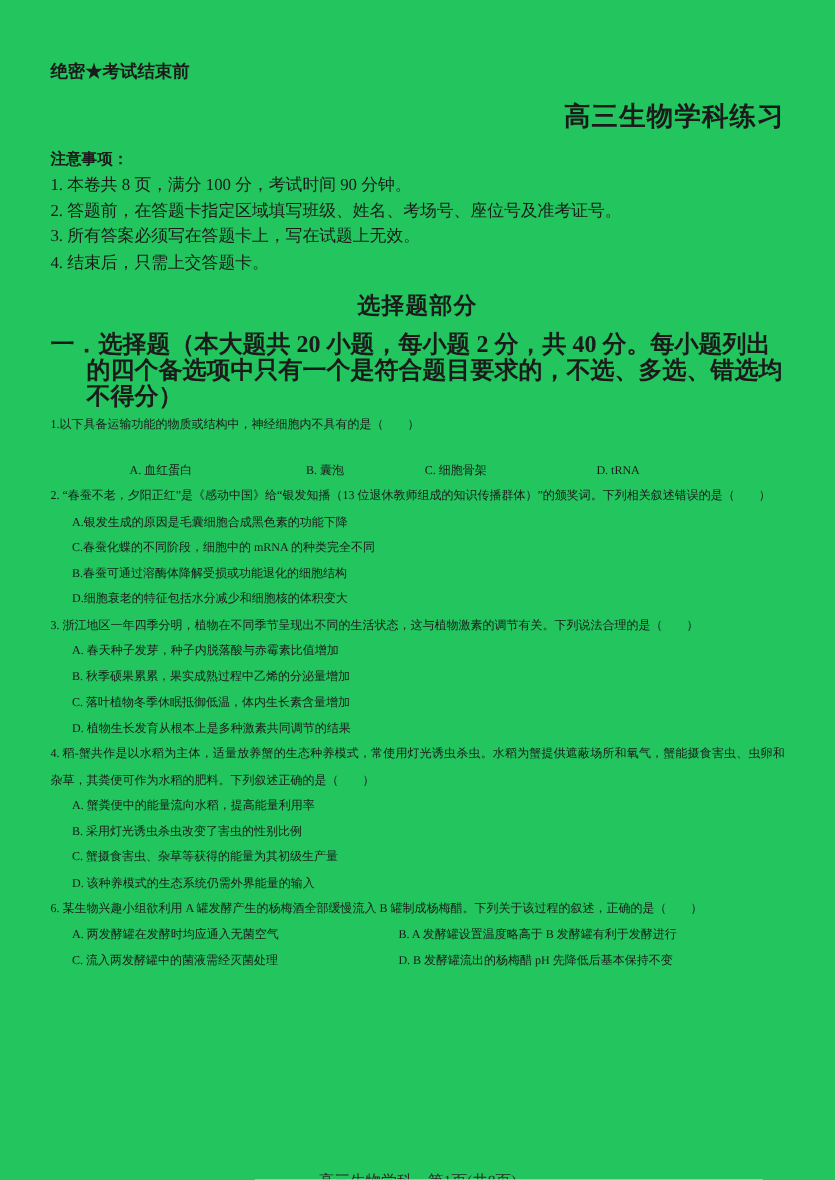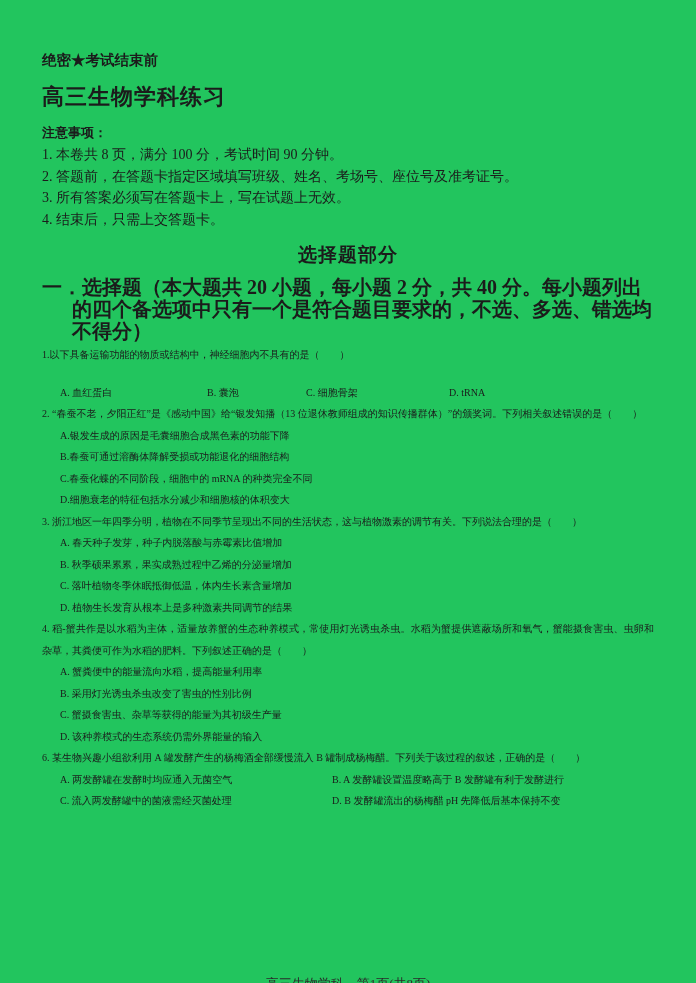--- a/index.html
+++ b/index.html
@@ -13,21 +13,21 @@
     position: relative;
     width: 696px; height: 983px;
     overflow: hidden;
     background: #22c55e;
   }
   .content { padding: 50px 42px 0 42px; }
 
   .secrecy { font-size: 14.5px; font-weight: bold; line-height: 20px; }
 
   .title {
-    text-align: left;
+    text-align: right;
     font-size: 22px; font-weight: bold;
     margin: 12px 0 10px 0;
     letter-spacing: 1px;
   }
 
   .notice-heading { font-size: 13px; font-weight: bold; line-height: 22px; }
   .notice-item { font-size: 14px; line-height: 21.5px; }
 
   .section-heading {
     text-align: center;
@@ -42,21 +42,21 @@
     padding-left: 30px; text-indent: -30px;
     margin: 2px 0 2px 0;
   }
 
   .question { font-size: 10px; line-height: 21.5px; }
   .stem { margin: 0; text-align: justify; }
   .opts { padding-left: 18px; }
   .opt-block { display: block; }
 
   
-  .opts-row .opt-a { display: inline-block; width: 147px; }
+  .opts-row .opt-a { display: inline-block; width: 147px; margin-left: 48px; }
   .opts-row .opt-b { display: inline-block; width: 99px; }
   .opts-row .opt-c { display: inline-block; width: 143px; margin-top: 16px; }
   .opts-row .opt-d { display: inline-block; }
 
   
   .opts-grid .row { display: flex; }
   .opts-grid .col1 { width: 272px; flex: 0 0 272px; }
   .opts-grid .col2 { flex: 1; }
 
   .footer {
@@ -94,22 +94,22 @@
       <p class="stem">1.以下具备运输功能的物质或结构中，神经细胞内不具有的是（　　）</p>
       <div class="opts opts-row">
         <span class="opt-a">A. 血红蛋白</span><span class="opt-b">B. 囊泡</span><span class="opt-c">C. 细胞骨架</span><span class="opt-d">D. tRNA</span>
       </div>
     </div>
 
     <div class="question">
       <p class="stem">2. “春蚕不老，夕阳正红”是《感动中国》给“银发知播（13 位退休教师组成的知识传播群体）”的颁奖词。下列相关叙述错误的是（　　）</p>
       <div class="opts">
         <span class="opt-block">A.银发生成的原因是毛囊细胞合成黑色素的功能下降</span>
+        <span class="opt-block">C.春蚕化蝶的不同阶段，细胞中的 mRNA 的种类完全不同</span>
         <span class="opt-block">B.春蚕可通过溶酶体降解受损或功能退化的细胞结构</span>
-        <span class="opt-block">C.春蚕化蝶的不同阶段，细胞中的 mRNA 的种类完全不同</span>
         <span class="opt-block">D.细胞衰老的特征包括水分减少和细胞核的体积变大</span>
       </div>
     </div>
 
     <div class="question">
       <p class="stem">3. 浙江地区一年四季分明，植物在不同季节呈现出不同的生活状态，这与植物激素的调节有关。下列说法合理的是（　　）</p>
       <div class="opts">
         <span class="opt-block">A. 春天种子发芽，种子内脱落酸与赤霉素比值增加</span>
         <span class="opt-block">B. 秋季硕果累累，果实成熟过程中乙烯的分泌量增加</span>
         <span class="opt-block">C. 落叶植物冬季休眠抵御低温，体内生长素含量增加</span>

